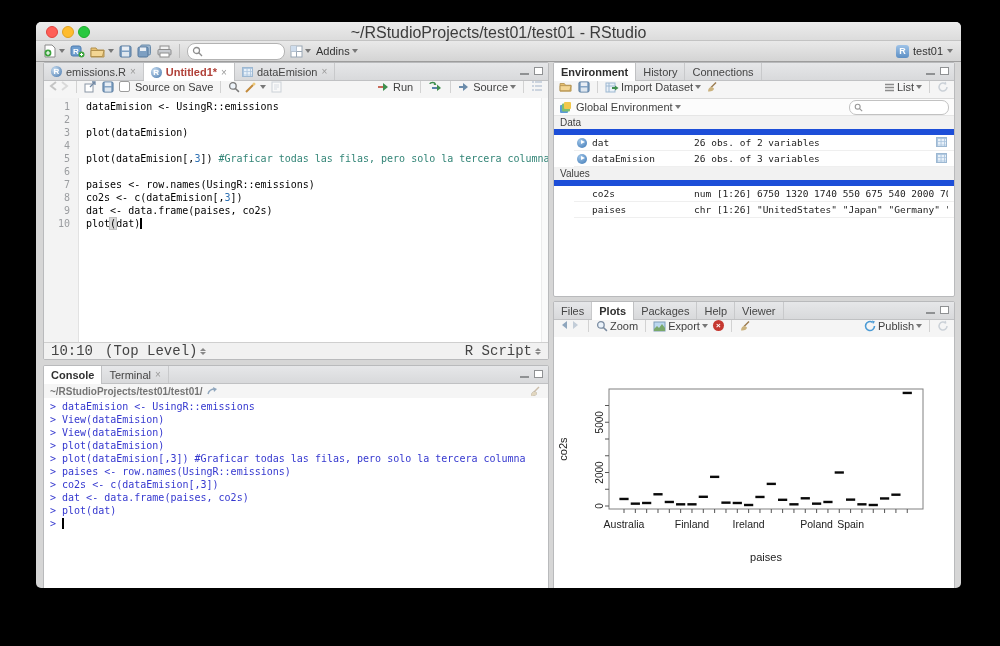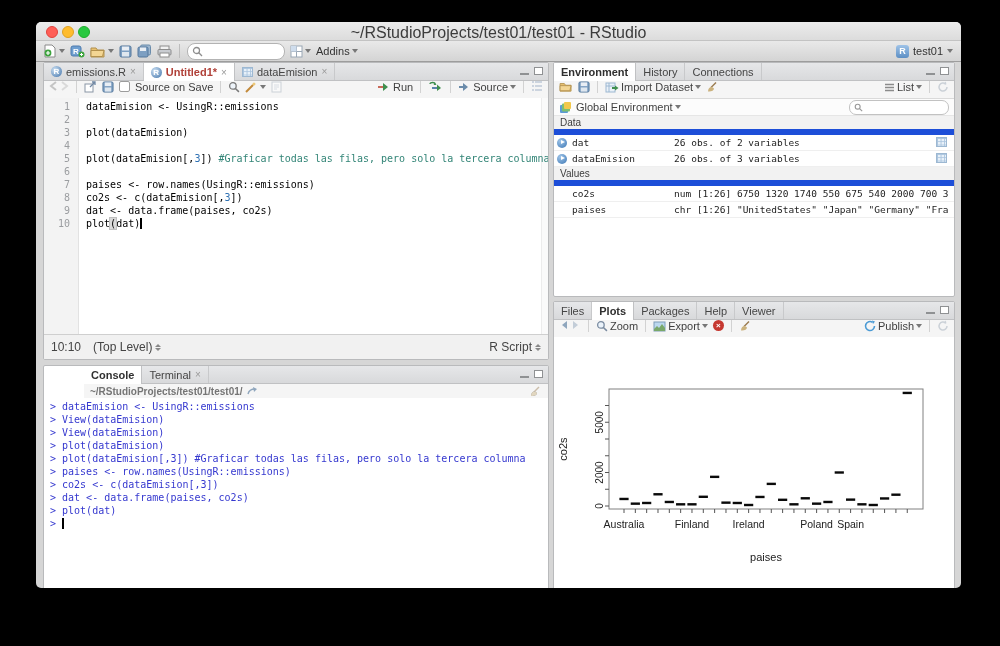--- a/index.html
+++ b/index.html
@@ -23,21 +23,21 @@
   .goto-box{position:relative;width:96px;height:15px;background:#fff;border:1px solid #b3b3b3;border-radius:8px;}
   .goto-box input{position:absolute;left:16px;top:0;width:76px;height:13px;border:none;outline:none;font-size:10px;color:#444;background:transparent;font-family:Liberation Sans, sans-serif;margin-top:36px;}
   .goto-box input::placeholder{color:#9a9a9a;}
   .tb-label{font-size:11px;color:#333;}
   .proj{margin-left:auto;display:flex;align-items:center;gap:4px;}
   .rlogo{width:13px;height:13px;border-radius:3px;background:linear-gradient(#9fc3e8,#5d8fc4);color:#fff;
     font-size:9px;font-weight:bold;text-align:center;line-height:13px;}
   
   .pane{position:absolute;background:#fff;border:1px solid #b9babc;border-radius:2px;box-sizing:border-box;overflow:hidden;}
   #source-pane{left:7px;top:40px;width:506px;height:298px;}
-  #console-pane{left:7px;top:343px;width:506px;height:272px;padding-left:40px;}
+  #console-pane{left:7px;top:343px;width:506px;height:272px;}
   #env-pane{left:517px;top:40px;width:402px;height:235px;}
   #plots-pane{left:517px;top:279px;width:402px;height:340px;}
   .tabbar{position:relative;height:17px;background:linear-gradient(#e6e7e9,#d8d9db);border-bottom:1px solid #c0c1c3;
     display:flex;align-items:stretch;font-size:11px;color:#454545;}
   .tab{display:flex;align-items:center;gap:4px;padding:0 7px;border-right:1px solid #c8c9cb;cursor:default;}
   .tab.active{background:#fff;font-weight:bold;color:#303030;border-right:1px solid #c0c1c3;margin-bottom:-1px;}
   .tab .x{color:#9a9a9a;font-size:10px;font-weight:normal;}
   .tab .red-title{color:#b04038;}
   .minmax{position:absolute;right:5px;top:4px;display:flex;gap:5px;}
   .mm-min{width:9px;height:8px;border-bottom:2px solid #8f9193;box-sizing:border-box;}
@@ -58,41 +58,41 @@
   .gutter-bg{position:absolute;left:0;top:0;bottom:0;width:34px;background:#f3f3f3;border-right:1px solid #e2e2e2;}
   .scroll-track{position:absolute;right:0;top:0;bottom:0;width:6px;background:#fafafa;border-left:1px solid #ececec;}
   .code-line{position:relative;height:13px;white-space:pre;}
   .line-num{position:absolute;left:0;width:26px;text-align:right;color:#9b9da0;}
   .line-text{position:absolute;left:42px;color:#000;}
   .tok-k{color:#000;}
   .tok-num{color:#2d70b3;}
   .tok-com{color:#338577;}
   .tok-hl{background:#d9d9d9;outline:1px solid #c0c0c0;}
   .cursor{display:inline-block;width:1.5px;height:11px;background:#000;vertical-align:-2px;}
-  .statusbar{position:absolute;left:0;right:0;bottom:0;height:25px;background:#f1f1f1;border-top:1px solid #cfcfcf;
-    display:flex;align-items:center;font-size:12px;color:#444;padding:0 7px;gap:12px;box-sizing:border-box;}
+  .statusbar{position:absolute;left:0;right:0;bottom:0;height:17px;background:#f1f1f1;border-top:1px solid #cfcfcf;
+    display:flex;align-items:center;font-size:14px;color:#444;padding:0 7px;gap:12px;box-sizing:border-box;font-family:Liberation Mono, monospace;}
   .updown{display:inline-flex;flex-direction:column;gap:1px;margin-left:3px;vertical-align:middle;}
   .updown i{width:0;height:0;border-left:3px solid transparent;border-right:3px solid transparent;display:block;}
   .updown .u{border-bottom:3.5px solid #888;}
   .updown .d{border-top:3.5px solid #888;}
   
   .wd-row{height:15px;background:#f5f5f5;border-bottom:1px solid #e2e2e2;display:flex;align-items:center;
     padding:0 6px;font-size:10px;font-weight:bold;color:#757575;gap:4px;box-sizing:border-box;}
   .console-body{position:absolute;left:0;right:0;top:32px;bottom:0;background:#fff;
     font-family:"DejaVu Sans Mono",monospace;font-size:10px;line-height:13px;color:#3538cf;padding:2px 0 0 6px;white-space:pre;}
   
   .scope-row{height:17px;background:#fcfcfc;border-bottom:1px solid #e6e6e6;display:flex;align-items:center;
     padding:0 5px;font-size:11px;color:#3f3f3f;gap:4px;box-sizing:border-box;}
   .env-search{margin-left:auto;width:90px;height:13px;border:1px solid #c2c2c2;border-radius:7px;background:#fff;
     display:flex;align-items:center;padding:0 4px;gap:3px;}
   .env-search input{border:none;outline:none;width:70px;font-size:9px;background:transparent;}
   .env-section-h{height:13px;background:#f2f2f2;border-bottom:6px solid #1d4ed8;font-size:10px;color:#3d3d3d;
     padding:0 6px;line-height:13px;}
   .env-row{position:relative;height:15px;border-bottom:1px solid #efefef;font-family:"DejaVu Sans Mono",monospace;
-    font-size:9.5px;color:#222;line-height:15px;}
+    font-size:9.5px;color:#222;line-height:15px;margin-left:20px;}
   .env-name{position:absolute;left:18px;}
   .env-name.noicon{left:18px;}
   .env-val{position:absolute;left:120px;right:26px;overflow:hidden;white-space:nowrap;}
   .env-val.full{right:6px;}
   .expand-ic{position:absolute;left:3px;top:2.5px;width:10px;height:10px;border-radius:50%;
     background:radial-gradient(circle at 35% 30%,#9ec4e8,#3e78b5);}
   .expand-ic:after{content:"";position:absolute;left:3.5px;top:2.5px;width:0;height:0;
     border-top:2.5px solid transparent;border-bottom:2.5px solid transparent;border-left:4px solid #fff;}
   .env-grid-ic{position:absolute;right:7px;top:2px;}
   

